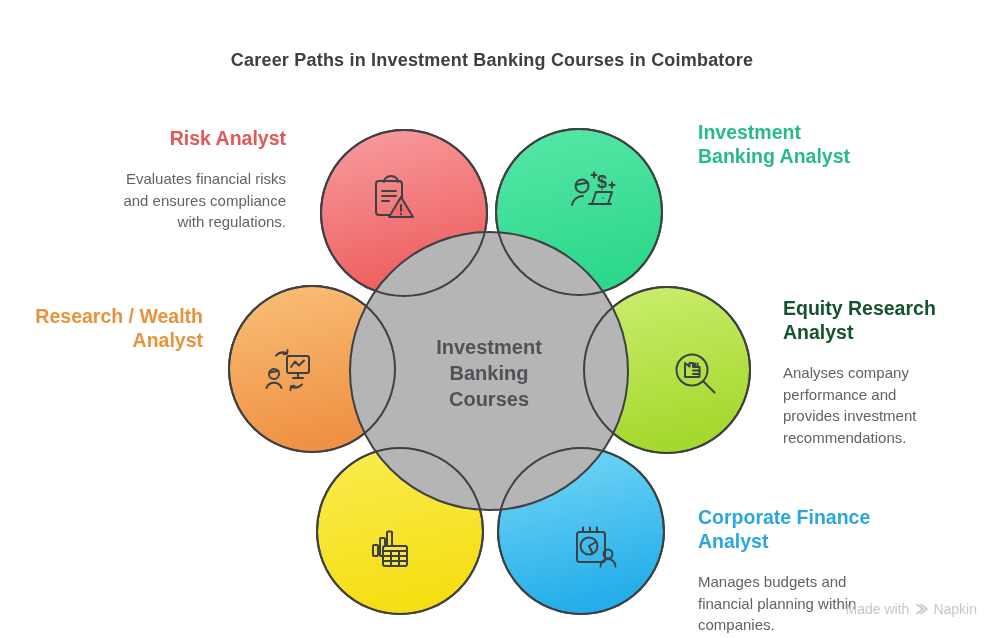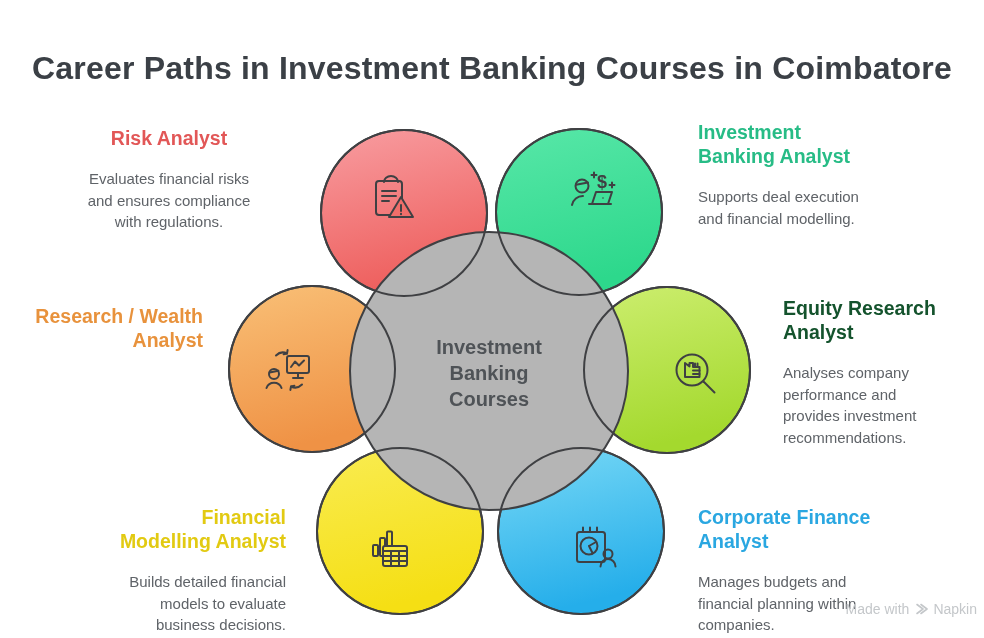--- a/index.html
+++ b/index.html
@@ -2,21 +2,21 @@
 <html><head>
 <meta charset="utf-8">
 <style>
   html,body { margin:0; padding:0; background:#ffffff; }
   .stage {
     position:relative; width:984px; height:638px; background:#ffffff;
     font-family:"Liberation Sans", sans-serif; overflow:hidden;
   }
   .main-title {
     position:absolute; top:50px; left:0; right:0; text-align:center;
-    font-size:32px; font-weight:700; color:#3b4046; letter-spacing:0.2px;
+    font-size:18px; font-weight:700; color:#3b4046; letter-spacing:0.2px;
   }
   .diagram-svg { position:absolute; left:0; top:0; }
   .role { position:absolute; }
   .role-title {
     font-size:19.5px; font-weight:700; line-height:24px; white-space:pre-line;
   }
   .role-desc {
     margin-top:18px; font-size:15px; line-height:21.5px; color:#5f6368;
     white-space:pre-line;
   }
@@ -137,55 +137,46 @@
     <g transform="translate(570,521)" class="icon-stroke">
       <rect x="7" y="11" width="28" height="30" rx="2.5"></rect>
       <path d="M13,6.5 V11 M20,6.5 V11 M27,6.5 V11"></path>
       <circle cx="19" cy="25" r="8.5"></circle>
       <path d="M19,25 L26,21 M19,25 L22.5,32"></path>
       <circle cx="38" cy="33" r="4.5"></circle>
       <path d="M30.5,45.5 a7.5,7.5 0 0 1 15,0"></path>
     </g>
   </svg>
 
-  <div class="role align-right" style="left:64px; top:126px; width:210px;text-align:center;">
+  <div class="role align-right" style="left:76px; top:126px; width:210px;">
     <div class="role-title" style="color: rgb(226, 87, 87);">Risk Analyst</div>
     <div class="role-desc">Evaluates financial risks
 and ensures compliance
 with regulations.</div>
   </div>
 
   <div class="role" style="left:698px; top:120px; width:210px;">
     <div class="role-title" style="color: rgb(39, 188, 134);">Investment
 Banking Analyst</div>
-    <div class="role-desc">Supports deal execution
-and financial modelling.</div>
   </div>
 
   <div class="role align-right" style="left:13px; top:304px; width:190px;">
     <div class="role-title" style="color: rgb(232, 146, 60);">Research / Wealth
 Analyst</div>
   </div>
 
   <div class="role" style="left:783px; top:296px; width:185px;">
     <div class="role-title" style="color: #14532d;">Equity Research
 Analyst</div>
     <div class="role-desc">Analyses company
 performance and
 provides investment
 recommendations.</div>
   </div>
 
-  <div class="role align-right" style="left:96px; top:505px; width:190px;">
-    <div class="role-title" style="color: rgb(226, 202, 18);">Financial
-Modelling Analyst</div>
-    <div class="role-desc">Builds detailed financial
-models to evaluate
-business decisions.</div>
-  </div>
 
   <div class="role" style="left:698px; top:505px; width:215px;">
     <div class="role-title" style="color: rgb(42, 167, 225);">Corporate Finance
 Analyst</div>
     <div class="role-desc">Manages budgets and
 financial planning within
 companies.</div>
   </div>
 
   <div class="center-label">Investment

